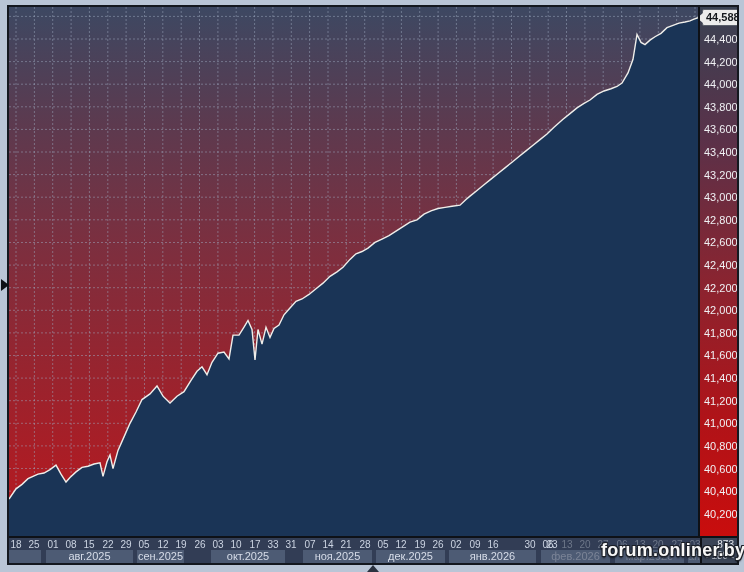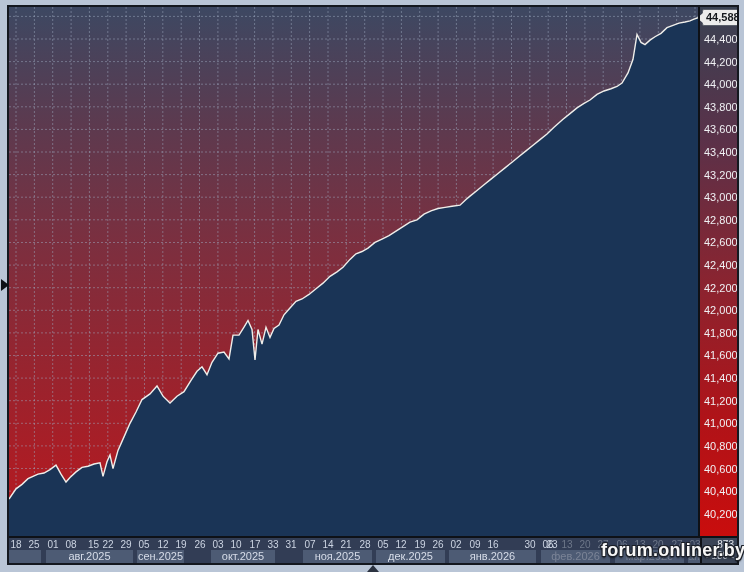--- a/index.html
+++ b/index.html
@@ -141,21 +141,21 @@
         <div class="y-label" style="top: 478px;">40,4000</div>
         <div class="y-label" style="top: 501px;">40,2000</div>
       </div>
 
     <div class="x-axis">
       <div class="dates-row" id="dates-row">
           <span class="x-tick" style="left: -3px;">18</span>
           <span class="x-tick" style="left: 15px;">25</span>
           <span class="x-tick" style="left: 34px;">01</span>
           <span class="x-tick" style="left: 52px;">08</span>
-          <span class="x-tick" style="left: 70px; text-align: right;">15</span>
+          <span class="x-tick" style="left: 70px;">15</span>
           <span class="x-tick" style="left: 89px;">22</span>
           <span class="x-tick" style="left: 107px;">29</span>
           <span class="x-tick" style="left: 125px;">05</span>
           <span class="x-tick" style="left: 144px;">12</span>
           <span class="x-tick" style="left: 162px;">19</span>
           <span class="x-tick" style="left: 181px;">26</span>
           <span class="x-tick" style="left: 199px;">03</span>
           <span class="x-tick" style="left: 217px;">10</span>
           <span class="x-tick" style="left: 236px;">17</span>
           <span class="x-tick" style="left: 254px;">33</span>
@@ -180,21 +180,21 @@
           <span class="x-tick dim" style="left: 603px;">06</span>
           <span class="x-tick dim" style="left: 621px;">13</span>
           <span class="x-tick dim" style="left: 639px;">20</span>
           <span class="x-tick dim" style="left: 658px;">27</span>
           <span class="x-tick dim" style="left: 676px;">03</span>
         </div>
       <div class="months-row" id="months-row">
           <div class="month-band" style="left: 0px; width: 32px;"></div>
           <div class="month-band" style="left: 37px; width: 87px;">авг.2025</div>
           <div class="month-band" style="left: 128px; width: 47px;">сен.2025</div>
-          <div class="month-band" style="left: 202px; width: 64px;">окт.2025</div>
+          <div class="month-band" style="left: 202px; width: 74px;">окт.2025</div>
           <div class="month-band" style="left: 294px; width: 69px;">ноя.2025</div>
           <div class="month-band" style="left: 367px; width: 69px;">дек.2025</div>
           <div class="month-band" style="left: 440px; width: 87px;">янв.2026</div>
           <div class="month-band dim" style="left: 532px; width: 69px;">фев.2026</div>
           <div class="month-band dim" style="left: 606px; width: 69px;">мар.2026</div>
           <div class="month-band dim" style="left: 679px; width: 12px;">апр.2026</div>
         </div>
     </div>
 
     <div class="corner">

